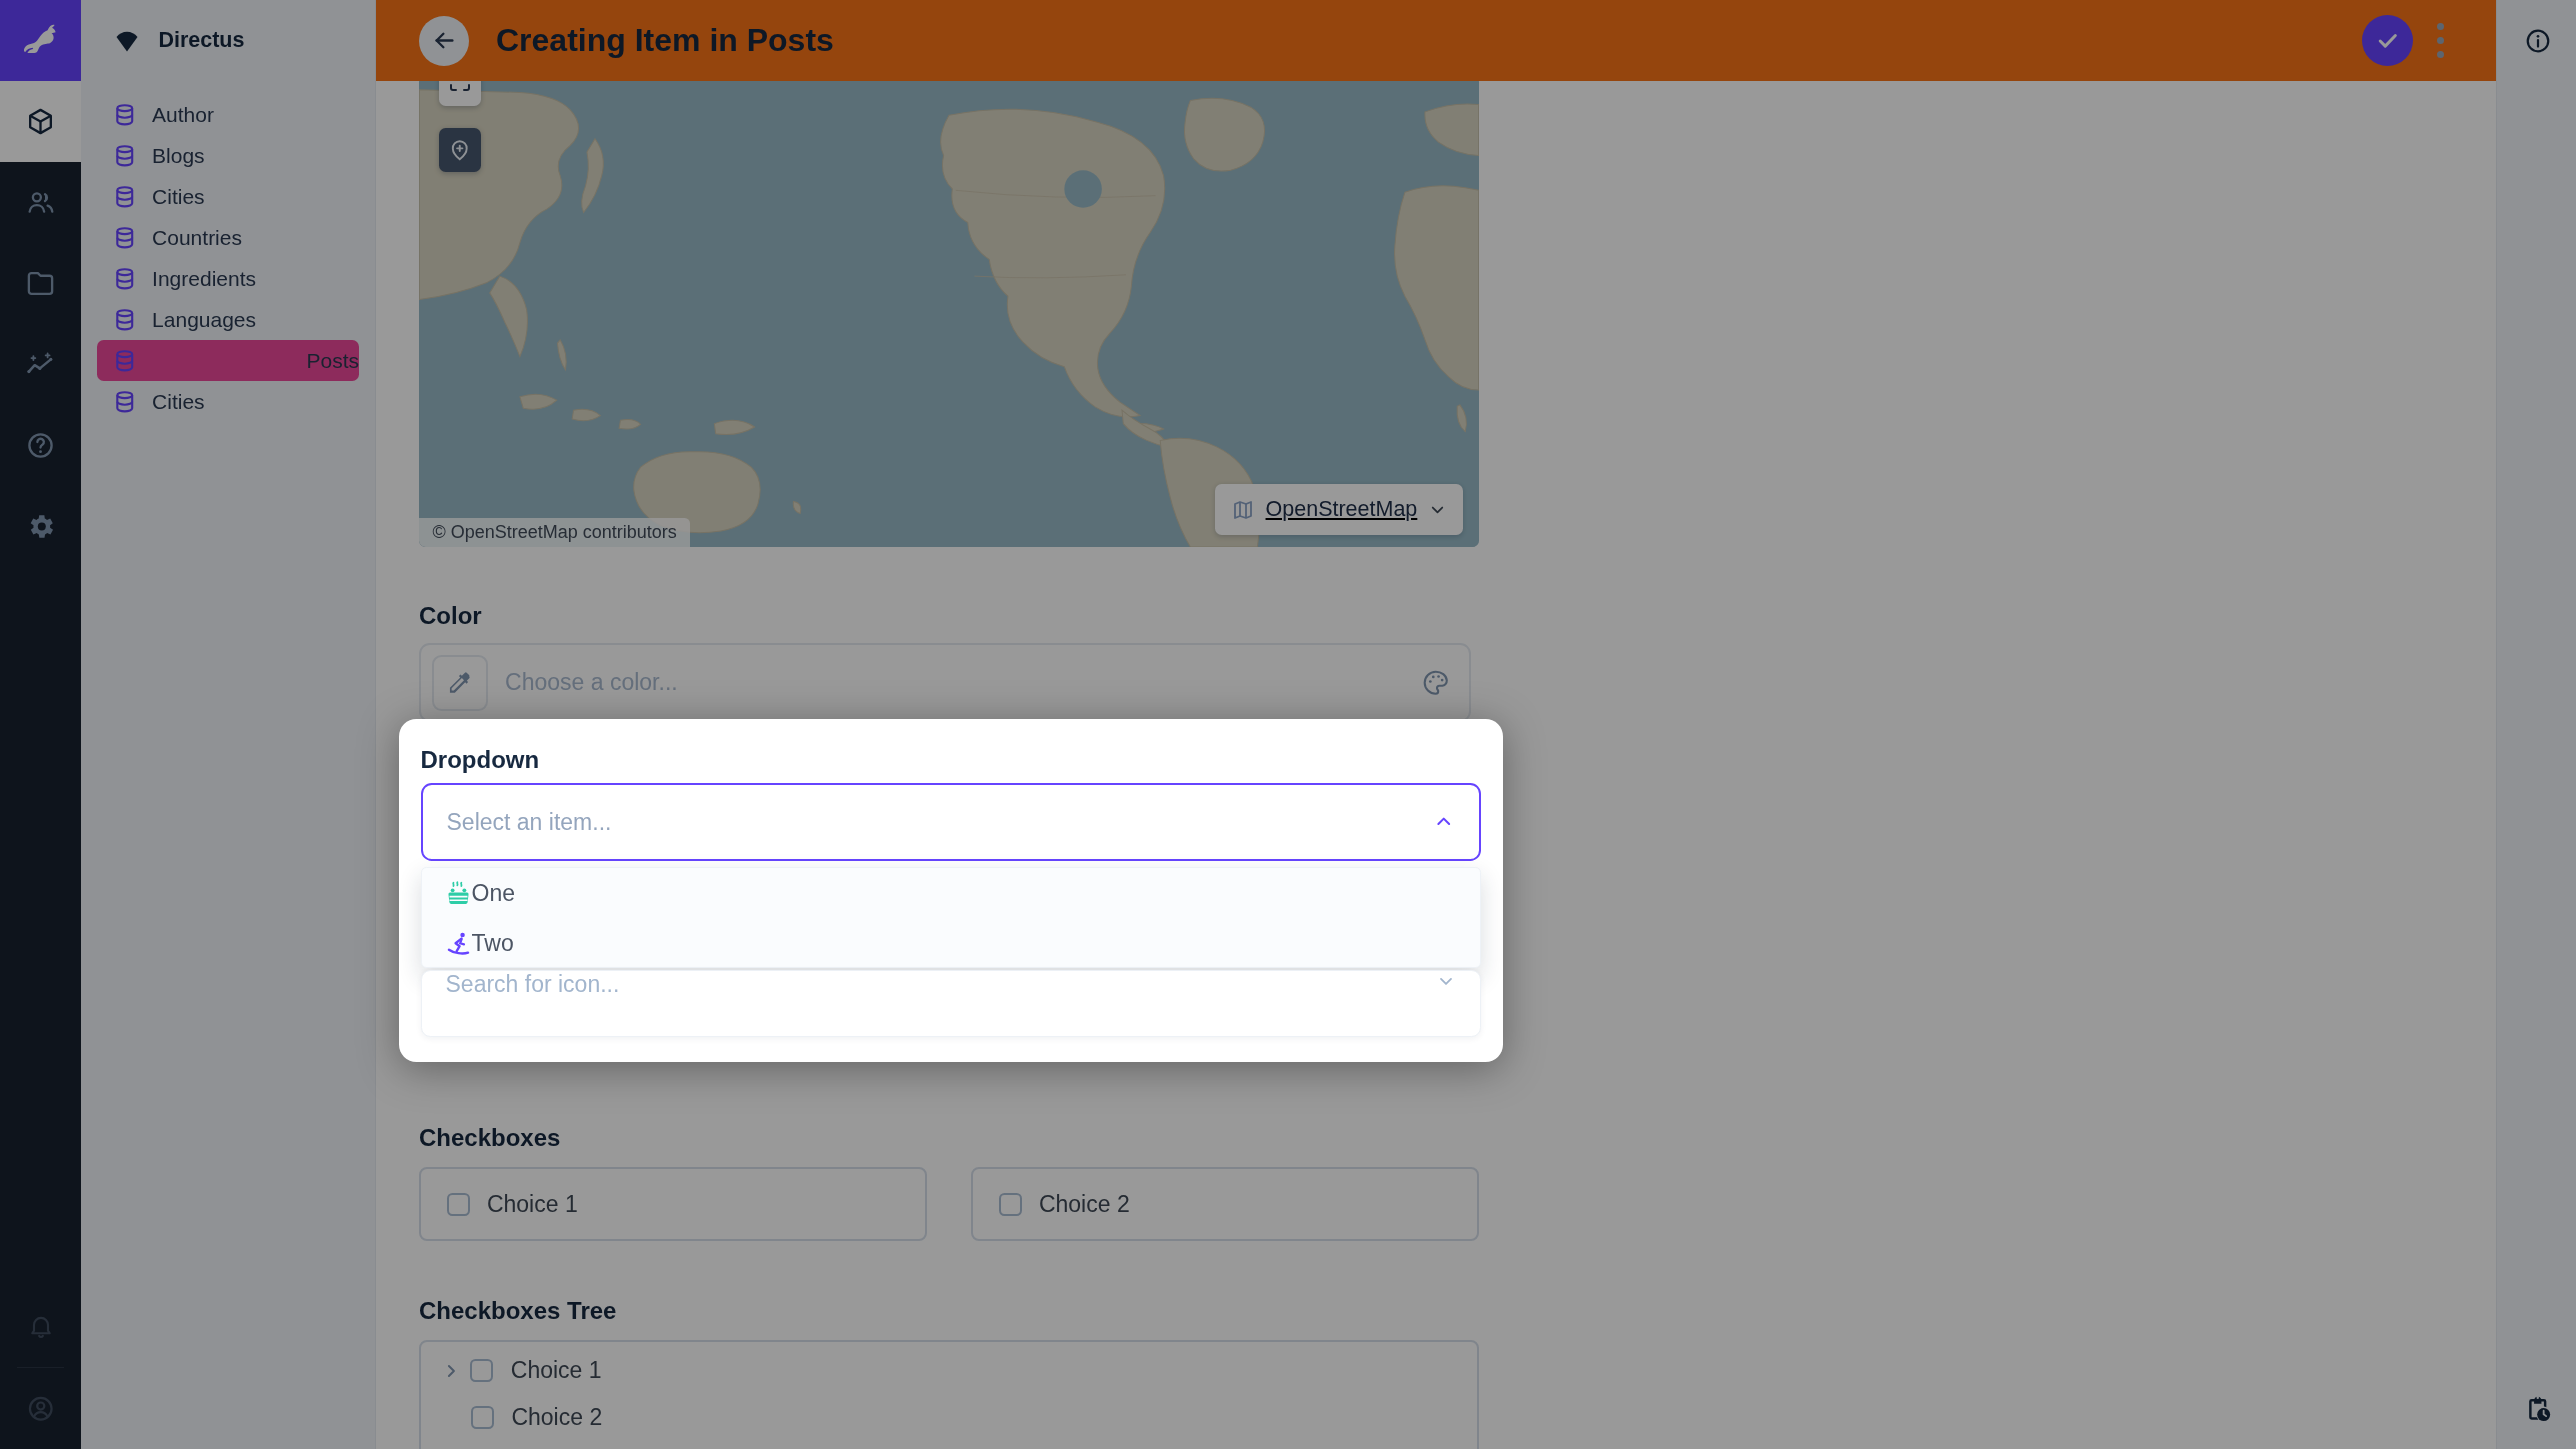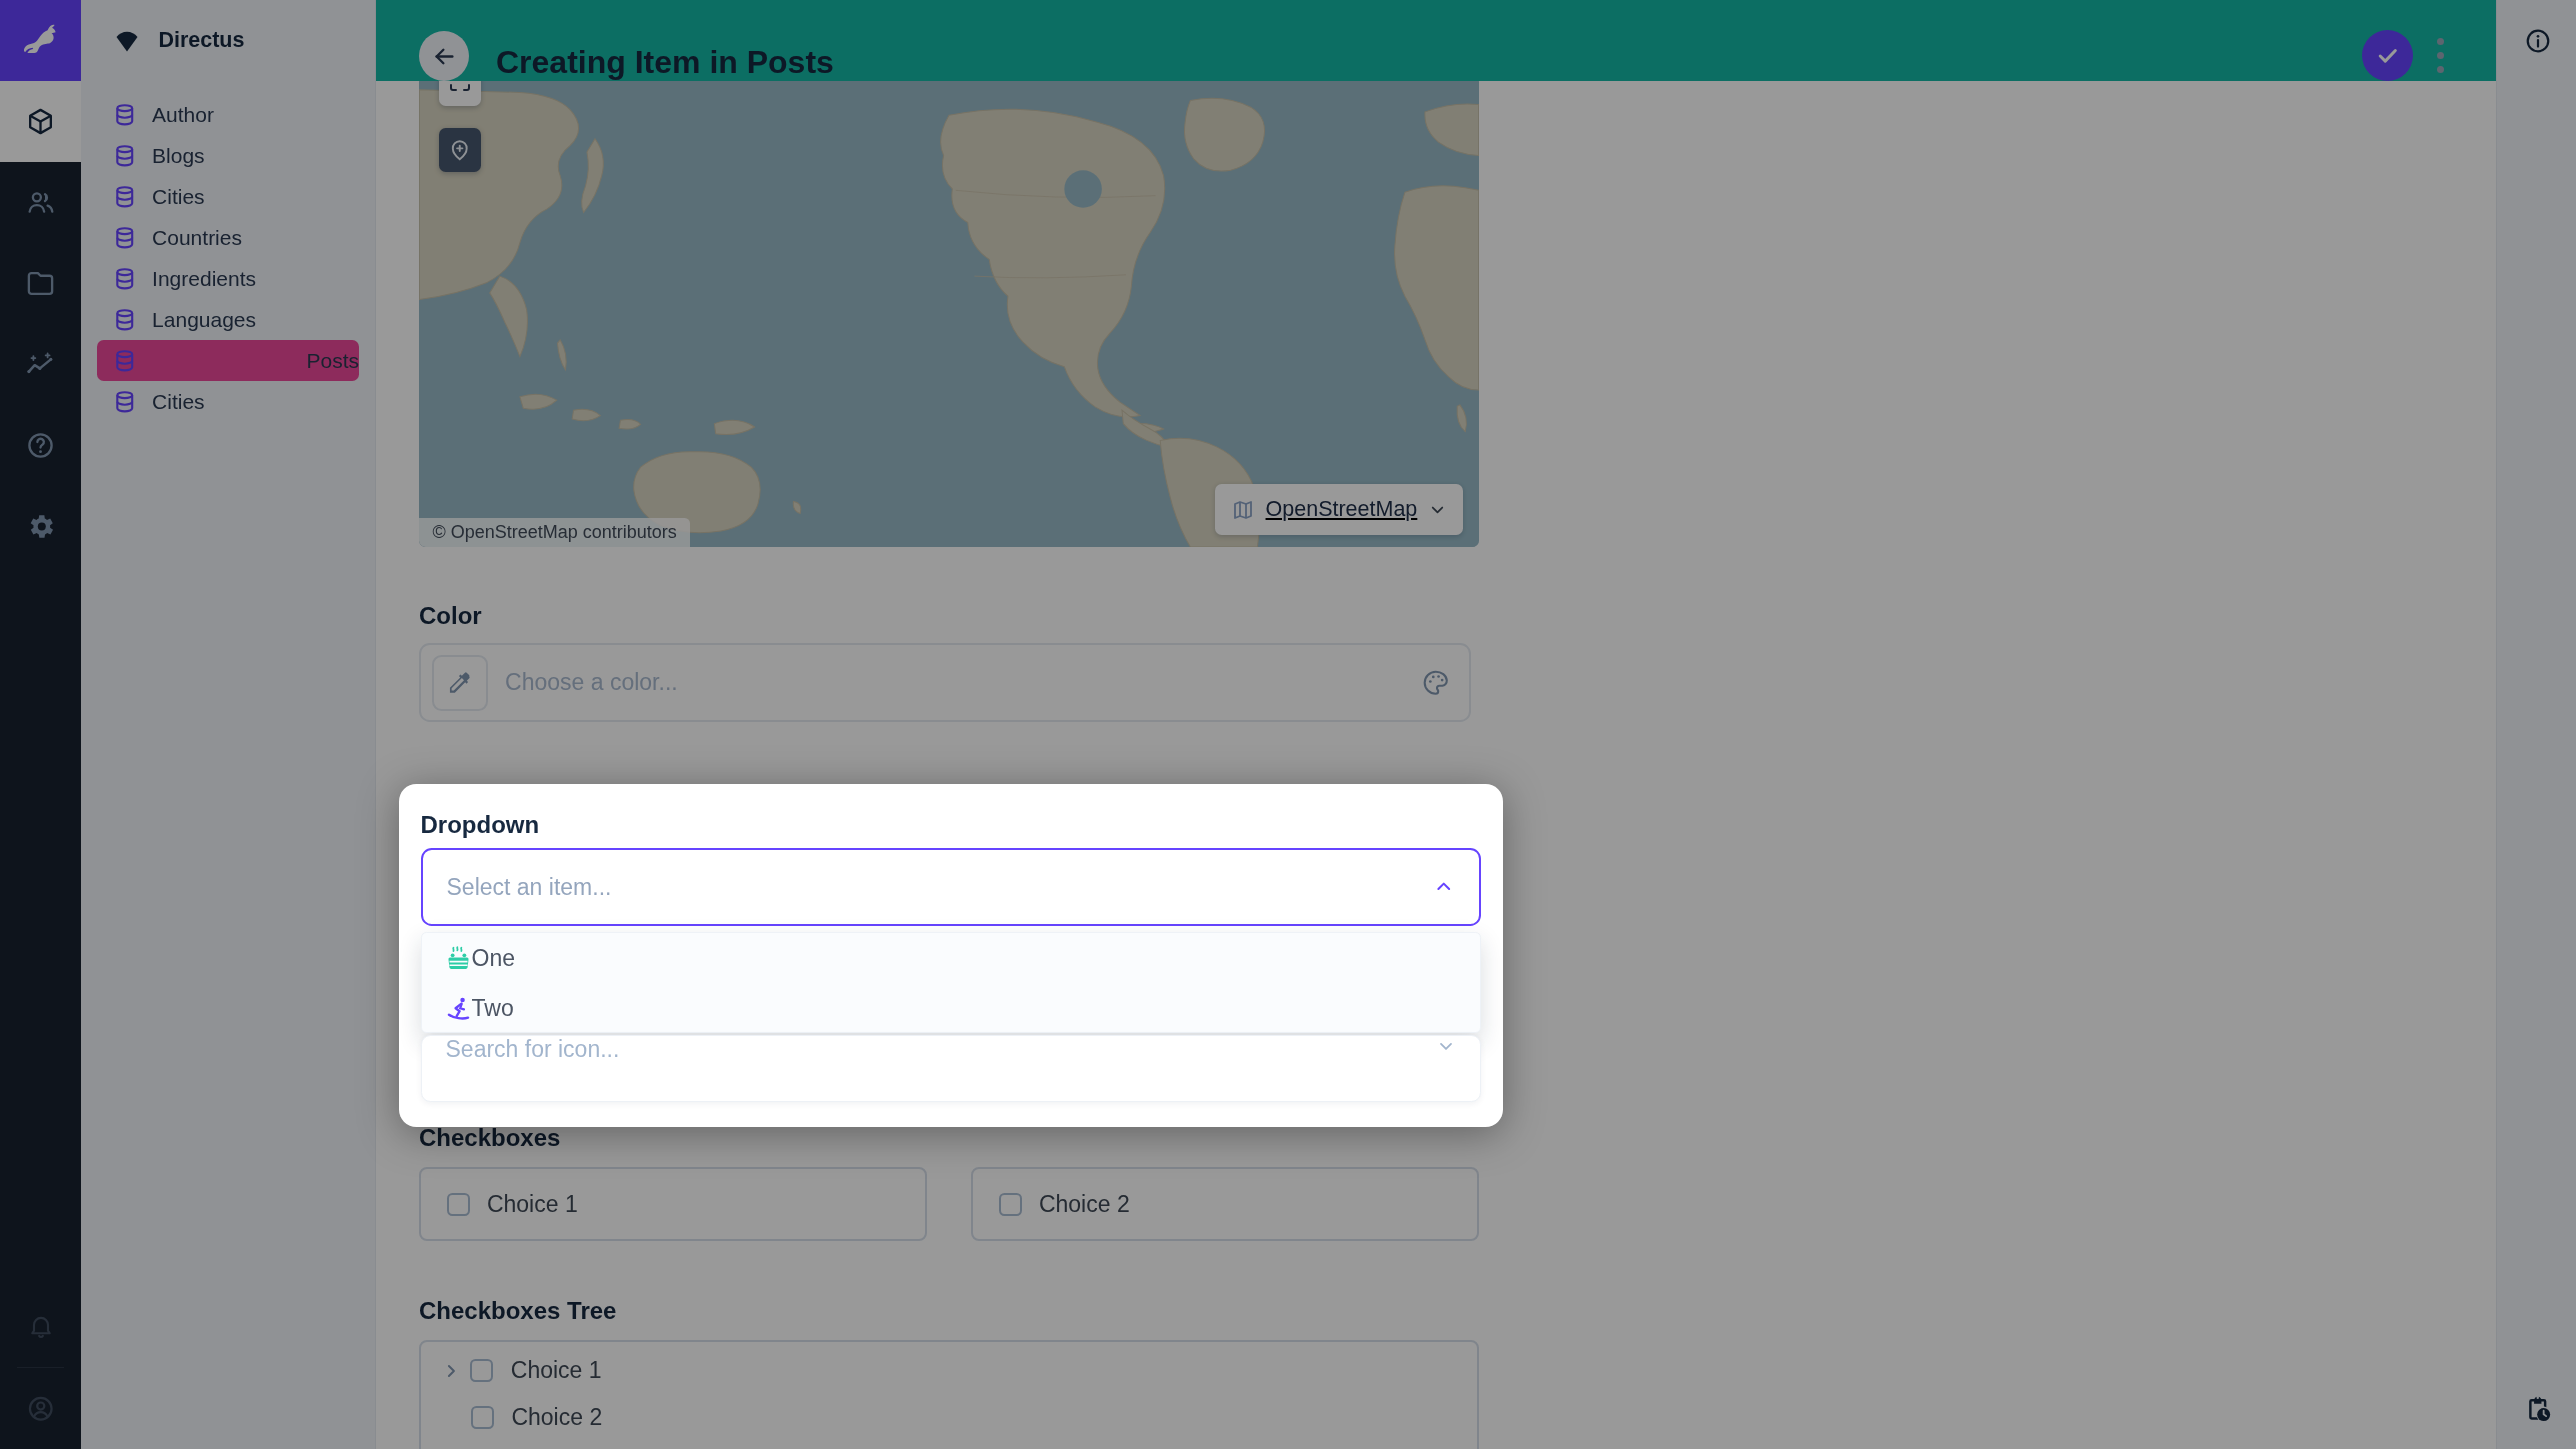--- a/index.html
+++ b/index.html
@@ -33,21 +33,21 @@
   
   .nav{left:81px;top:0;width:295px;height:1449px;background:var(--nav-bg);z-index:4;border-right:1.3px solid var(--border);}
   .project-row{height:81px;display:flex;align-items:center;padding-left:32px;gap:17.4px;text-align:center;}
   .project-name{font-size:21.5px;font-weight:600;color:var(--navy);}
   .nav-list{padding-top:13.4px;}
   .nav-item{height:41px;margin:0 16px;display:flex;align-items:center;gap:14.8px;padding-left:14.8px;border-radius:6.7px;}
   .nav-item.active{background:#ec4899;justify-content:space-between;}
   .nav-item span{font-size:21px;font-weight:500;color:#2B3A52;}
 
   
-  .header{left:376px;top:0;width:2120px;height:81px;background:#14b8a6;z-index:5;display:flex;align-items:flex-end;padding:0 48px 0 43px;}
+  .header{left:376px;top:0;width:2120px;height:81px;background:#f97316;z-index:5;display:flex;align-items:center;padding:0 48px 0 43px;}
   .back-btn{width:50px;height:50px;border-radius:50%;background:var(--nav-bg);display:flex;align-items:center;justify-content:center;flex:none;}
   .page-title{font-size:32px;font-weight:700;color:var(--navy);margin-left:27px;white-space:nowrap;}
   .hdr-right{margin-left:auto;display:flex;align-items:center;gap:20px;}
   .save-btn{width:51px;height:51px;border-radius:50%;background:var(--purple);display:flex;align-items:center;justify-content:center;}
   .kebab{display:flex;flex-direction:column;gap:6.7px;padding:4px;}
   .kebab i{width:7.4px;height:7.4px;border-radius:50%;background:#9AA8BA;}
 
   
   .right-bar{left:2496px;top:0;width:81px;height:1449px;background:var(--nav-bg);z-index:5;border-left:1.3px solid var(--border);}
   .rb-btn{width:81px;height:81px;display:flex;align-items:center;justify-content:center;}
@@ -65,21 +65,21 @@
   .ph{font-size:23px;color:var(--placeholder);}
 
   .choice-box{border:2px solid var(--border-strong);border-radius:8px;display:flex;align-items:center;padding-left:25.5px;gap:17.4px;background:#fff;z-index:1;}
   .cb{width:23px;height:23px;border:2.7px solid #A9BCD2;border-radius:5.4px;background:#fff;flex:none;}
   .choice-label{font-size:23px;font-weight:500;color:#3F4956;}
   .tree-box{border:2px solid var(--border-strong);border-radius:8px;background:#fff;z-index:1;padding-top:5.4px;}
   .tree-row{height:47px;display:flex;align-items:center;}
 
   
   .overlay{left:0;top:0;width:2576px;height:1449px;background:rgba(0,0,0,.4);z-index:20;}
-  .modal{left:399px;top:784px;width:1104px;height:343px;background:#fff;border-radius:17.4px;z-index:30;box-shadow:0 6.7px 40px rgba(0,0,0,.35);}
+  .modal{left:399px;top:719px;width:1104px;height:343px;background:#fff;border-radius:17.4px;z-index:30;box-shadow:0 6.7px 40px rgba(0,0,0,.35);}
   .modal .field-label{position:absolute;left:21.5px;top:27px;}
   .select-shell{position:absolute;left:21.5px;top:64px;width:1060px;height:78px;background:#fff;border:2.7px solid var(--purple);border-radius:10.7px;display:flex;align-items:center;padding:0 24px;}
   .menu{position:absolute;left:21.5px;top:148px;width:1060px;height:101px;background:#FAFCFE;border:1.3px solid #EEF2F7;border-radius:5.4px;box-shadow:0 9.4px 23px rgba(23,41,64,.16);overflow:hidden;}
   .menu-row{height:50px;display:flex;align-items:center;padding-left:23px;}
   .menu-row span{font-size:23px;font-weight:500;color:var(--text-muted);}
   .search-shell{position:absolute;left:21.5px;top:251px;width:1060px;height:67px;background:#fff;border:1.3px solid #EDF1F6;border-radius:9.4px;display:flex;padding:0 24px;box-shadow:0 1.3px 6.7px rgba(23,41,64,.06);}
 </style>
 </head>
 <body>
 

